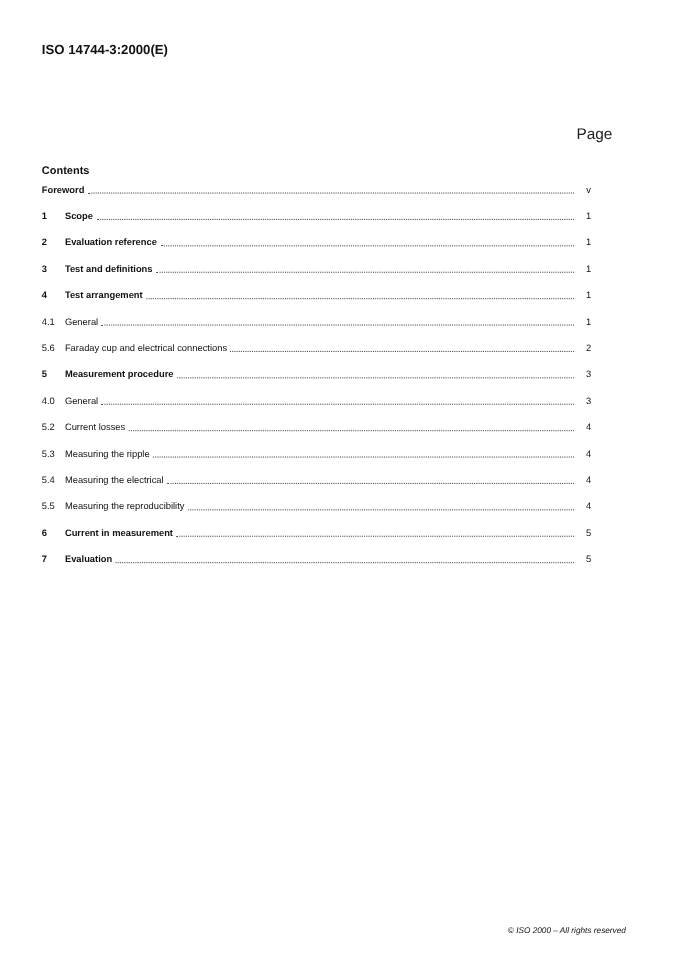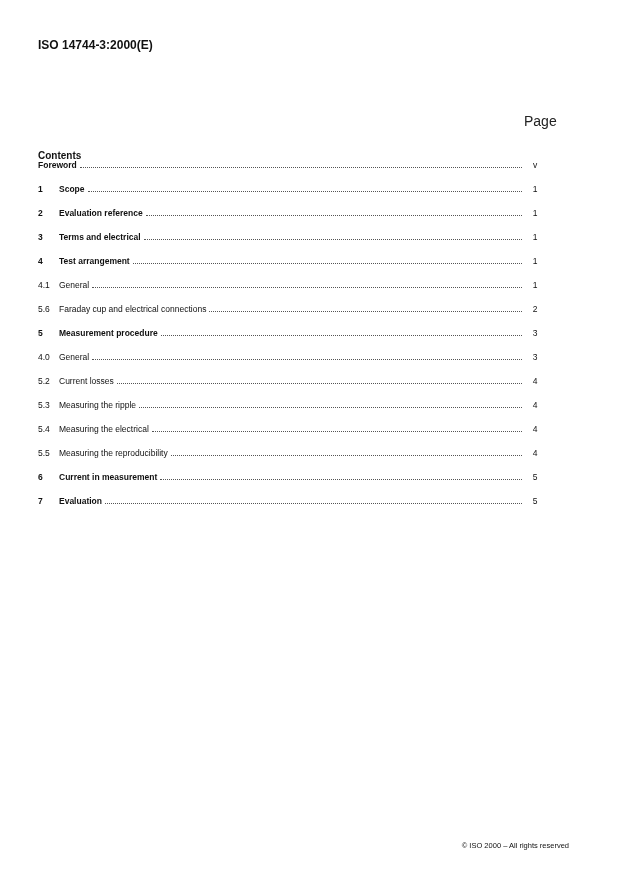--- a/index.html
+++ b/index.html
@@ -5,33 +5,33 @@
     html, body { margin: 0; padding: 0; background: #ffffff; }
     body {
       width: 619px; height: 877px; position: relative; overflow: hidden;
       font-family: "Liberation Sans", sans-serif; color: #111;
     }
     .header { position: absolute; left: 38px; top: 38px; font-size: 12px; font-weight: bold; }
     .contents-title { position: absolute; left: 38px; top: 110px; font-size: 10px; font-weight: bold; margin-top: 40px; }
     .page-label { position: absolute; left: 524px; top: 113px; font-size: 14px; color: #222; }
     .toc { position: absolute; left: 38px; top: 160px; width: 510px; }
     .toc-row {
-      position: relative; height: 24px; display: flex; align-items: flex-start;
+      position: relative; height: 24px; display: flex; align-items: center;
       font-size: 8.5px;
     }
     .toc-num { width: 21px; flex: 0 0 21px; }
     .toc-row.bold .toc-num, .toc-row.bold .toc-title { font-weight: bold; }
     .toc-title { white-space: nowrap; padding-right: 3px; }
     .toc-leader {
       flex: 1 1 auto; height: 1px; margin-top: 6px; margin-right: 26px;
       border-bottom: 1px dotted #555;
     }
     .toc-page { position: absolute; right: 8px; width: 10px; text-align: center; font-size: 8.5px; }
     .footer-left { position: absolute; left: 38px; top: 884px; font-size: 9px; }
-    .footer-right { position: absolute; right: 50px; top: 841px; font-size: 7.5px; }
+    .footer-right { position: absolute; right: 50px; top: 841px; font-size: 7.5px; font-style: italic; }
   </style>
 </head>
 <body>
 
 <div class="header">ISO 14744-3:2000(E)</div>
 <div class="contents-title">Contents</div>
 <div class="page-label">Page</div>
 
 <div class="toc">
   <div class="toc-row bold nonum">
@@ -47,21 +47,21 @@
     <span class="toc-page">1</span>
   </div>
   <div class="toc-row bold">
     <span class="toc-num">2</span>
     <span class="toc-title">Evaluation reference</span>
     <span class="toc-leader"></span>
     <span class="toc-page">1</span>
   </div>
   <div class="toc-row bold">
     <span class="toc-num">3</span>
-    <span class="toc-title">Terms and electrical</span>
+    <span class="toc-title">Test and definitions</span>
     <span class="toc-leader"></span>
     <span class="toc-page">1</span>
   </div>
   <div class="toc-row bold">
     <span class="toc-num">4</span>
     <span class="toc-title">Test arrangement</span>
     <span class="toc-leader"></span>
     <span class="toc-page">1</span>
   </div>
   <div class="toc-row">

